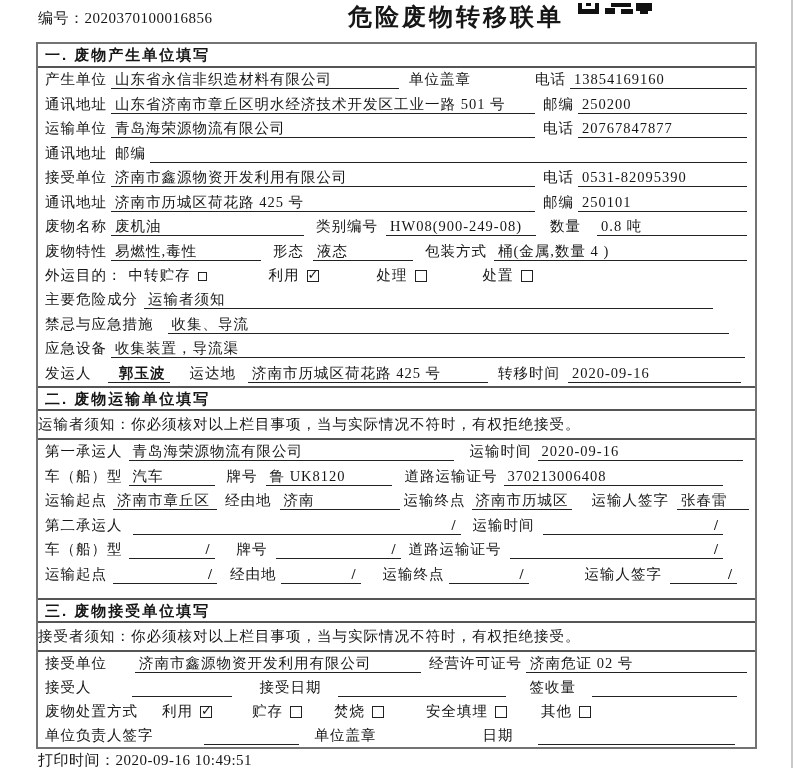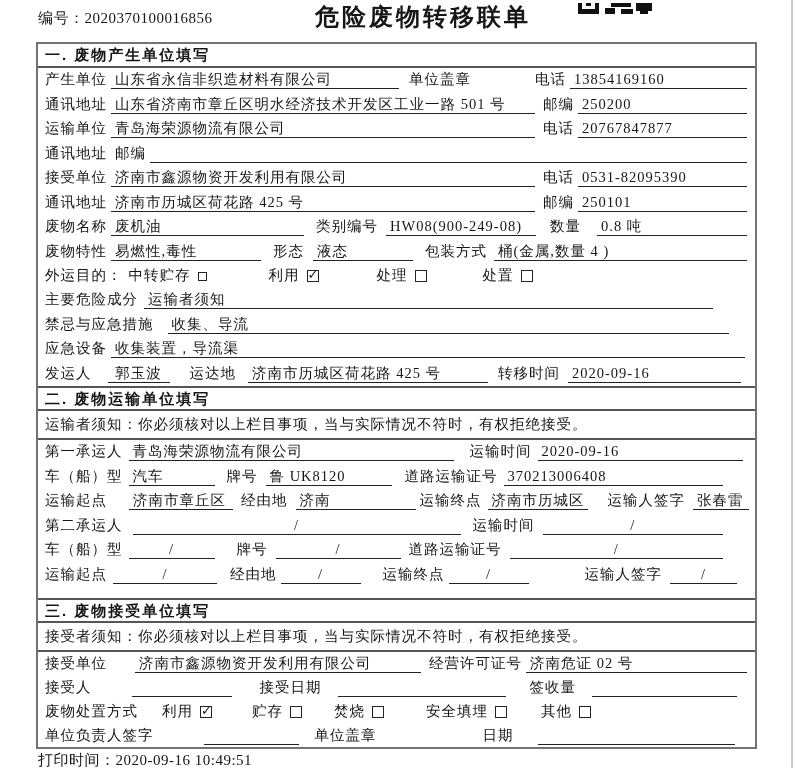--- a/index.html
+++ b/index.html
@@ -2,42 +2,42 @@
 <html><head>
 <meta charset="utf-8">
 <style>
   * { box-sizing: border-box; }
   html,body { margin:0; padding:0; background:#ffffff; }
   .page { position:relative; width:796px; height:768px; overflow:hidden; background:#fff;
           font-family:"Liberation Serif","DejaVu Serif",serif; color:#161616; }
   .scan-edge { position:absolute; top:0; right:3px; width:2px; height:100%; background:#c9c9c9; }
 
   .hdr-serial { position:absolute; left:38px; top:9px; font-size:15px; letter-spacing:.5px; }
-  .hdr-title  { position:absolute; left:315px; top:1px; font-size:24px; font-weight:bold;
+  .hdr-title  { position:absolute; left:348px; top:1px; font-size:24px; font-weight:bold;
                 font-family:"Liberation Sans","DejaVu Sans",sans-serif; letter-spacing:3px; white-space:nowrap; }
   .qr { position:absolute; left:578px; top:0; }
 
   .form { position:absolute; left:36px; top:42px; width:721px; height:707px; border:2px solid #737373; overflow:hidden; }
 
   .sec-head { height:24px; line-height:21px; padding-left:7px; border-bottom:2px solid #555;
               font-family:"Liberation Sans","DejaVu Sans",sans-serif; font-weight:bold;
               font-size:15px; letter-spacing:2px; }
   .sec-head.mid { height:25px; border-top:2px solid #555; line-height:21px; }
-  .notice { height:29px; line-height:27px; padding-left:7px; border-bottom:2px solid #555;
+  .notice { height:29px; line-height:27px; border-bottom:2px solid #555;
             font-size:14.5px; letter-spacing:1px; white-space:nowrap; }
 
   .row { display:flex; align-items:flex-end; height:24.45px; padding:0 6px 3px 7px;
          font-size:14.5px; letter-spacing:1px; white-space:nowrap; }
   .rows2 .row { height:24.5px; }
   .rows3 .row { height:24px; }
   .lb { flex:none; height:19px; line-height:19px; }
   .u  { flex:none; height:19px; line-height:19px; border-bottom:1.2px solid #222;
         margin-left:4px; padding:0 4px; overflow:hidden; }
   .fx { flex:1 1 auto; }
-  .ctr { text-align:center; }
+  .ctr { text-align:right;font-weight:bold; }
   .gap { height:11px; }
 
   .cb { flex:none; width:12px; height:12px; border:1.5px solid #222; margin:0 0 3px 7px;
         position:relative; background:#fff; }
   .cb.sm { width:9px; height:9px; margin-bottom:4px; }
   .mk { position:absolute; left:0; top:-4px; font-size:13px; letter-spacing:0;
         font-family:"DejaVu Sans",sans-serif; }
 
   .footer { position:absolute; left:38px; top:751px; font-size:15px; letter-spacing:.5px; }
 </style>
@@ -173,21 +173,21 @@
       <div class="row">
         <span class="lb">车（船）型</span>
         <span class="u" style="width:86px;margin-left:6px">汽车</span>
         <span class="lb" style="margin-left:12px">牌号</span>
         <span class="u" style="width:126px;margin-left:8px">鲁 UK8120</span>
         <span class="lb" style="margin-left:13px">道路运输证号</span>
         <span class="u fx" style="margin-left:6px;margin-right:26px">370213006408</span>
       </div>
       <div class="row">
         <span class="lb">运输起点</span>
-        <span class="u" style="width:104px;margin-left:22px">济南市章丘区</span>
+        <span class="u" style="width:104px;margin-left:6px">济南市章丘区</span>
         <span class="lb" style="margin-left:8px">经由地</span>
         <span class="u" style="width:120px;margin-left:8px">济南</span>
         <span class="lb" style="margin-left:4px">运输终点</span>
         <span class="u" style="width:100px;margin-left:6px">济南市历城区</span>
         <span class="lb" style="margin-left:20px">运输人签字</span>
         <span class="u fx" style="margin-left:8px;margin-right:0">张春雷</span>
       </div>
       <div class="row">
         <span class="lb">第二承运人</span>
         <span class="u ctr" style="width:328px;margin-left:10px">/</span>

